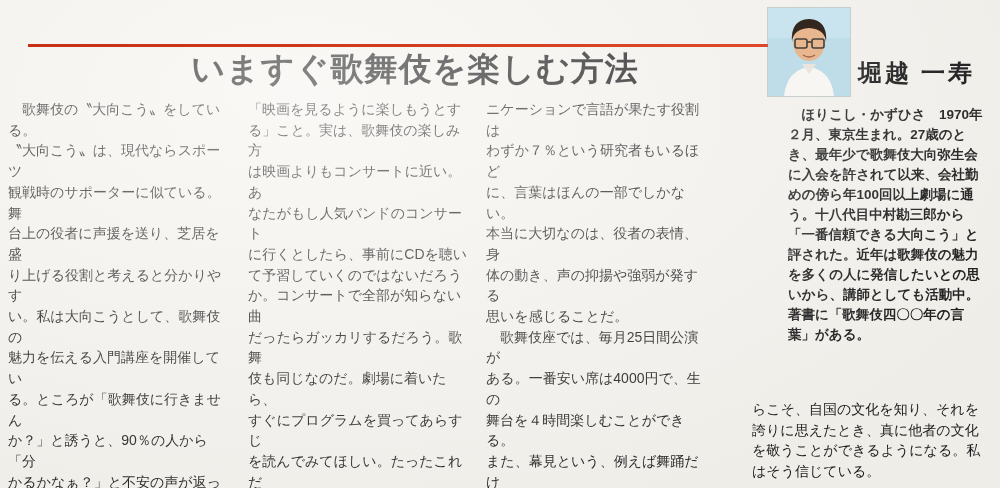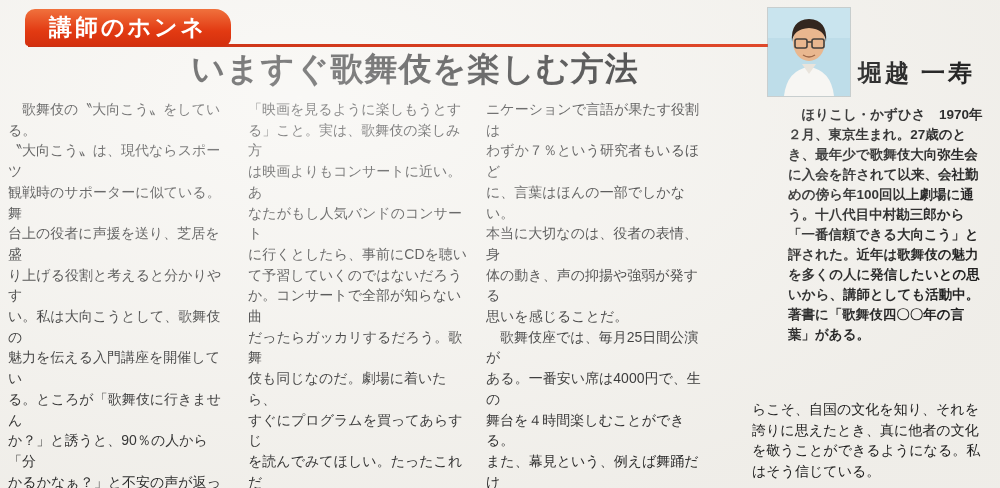--- a/index.html
+++ b/index.html
@@ -99,21 +99,20 @@
     line-height: 20.7px;
     color: #1e1e1e;
     font-weight: 500;
   }
 </style>
 </head>
 <body>
 
 <div class="page">
 
-  <div class="badge">講師のホンネ</div>
 
   <div class="red-rule"></div>
 
   <h1 class="title" style="margin:0;">いますぐ歌舞伎を楽しむ方法</h1>
 
   <div class="photo">
     <span>
       <svg width="82" height="88" viewBox="0 0 82 88" xmlns="http://www.w3.org/2000/svg">
         <rect width="82" height="88" fill="#bedde9"></rect>
         <rect x="0" y="0" width="82" height="30" fill="#c9e4ee"></rect>

